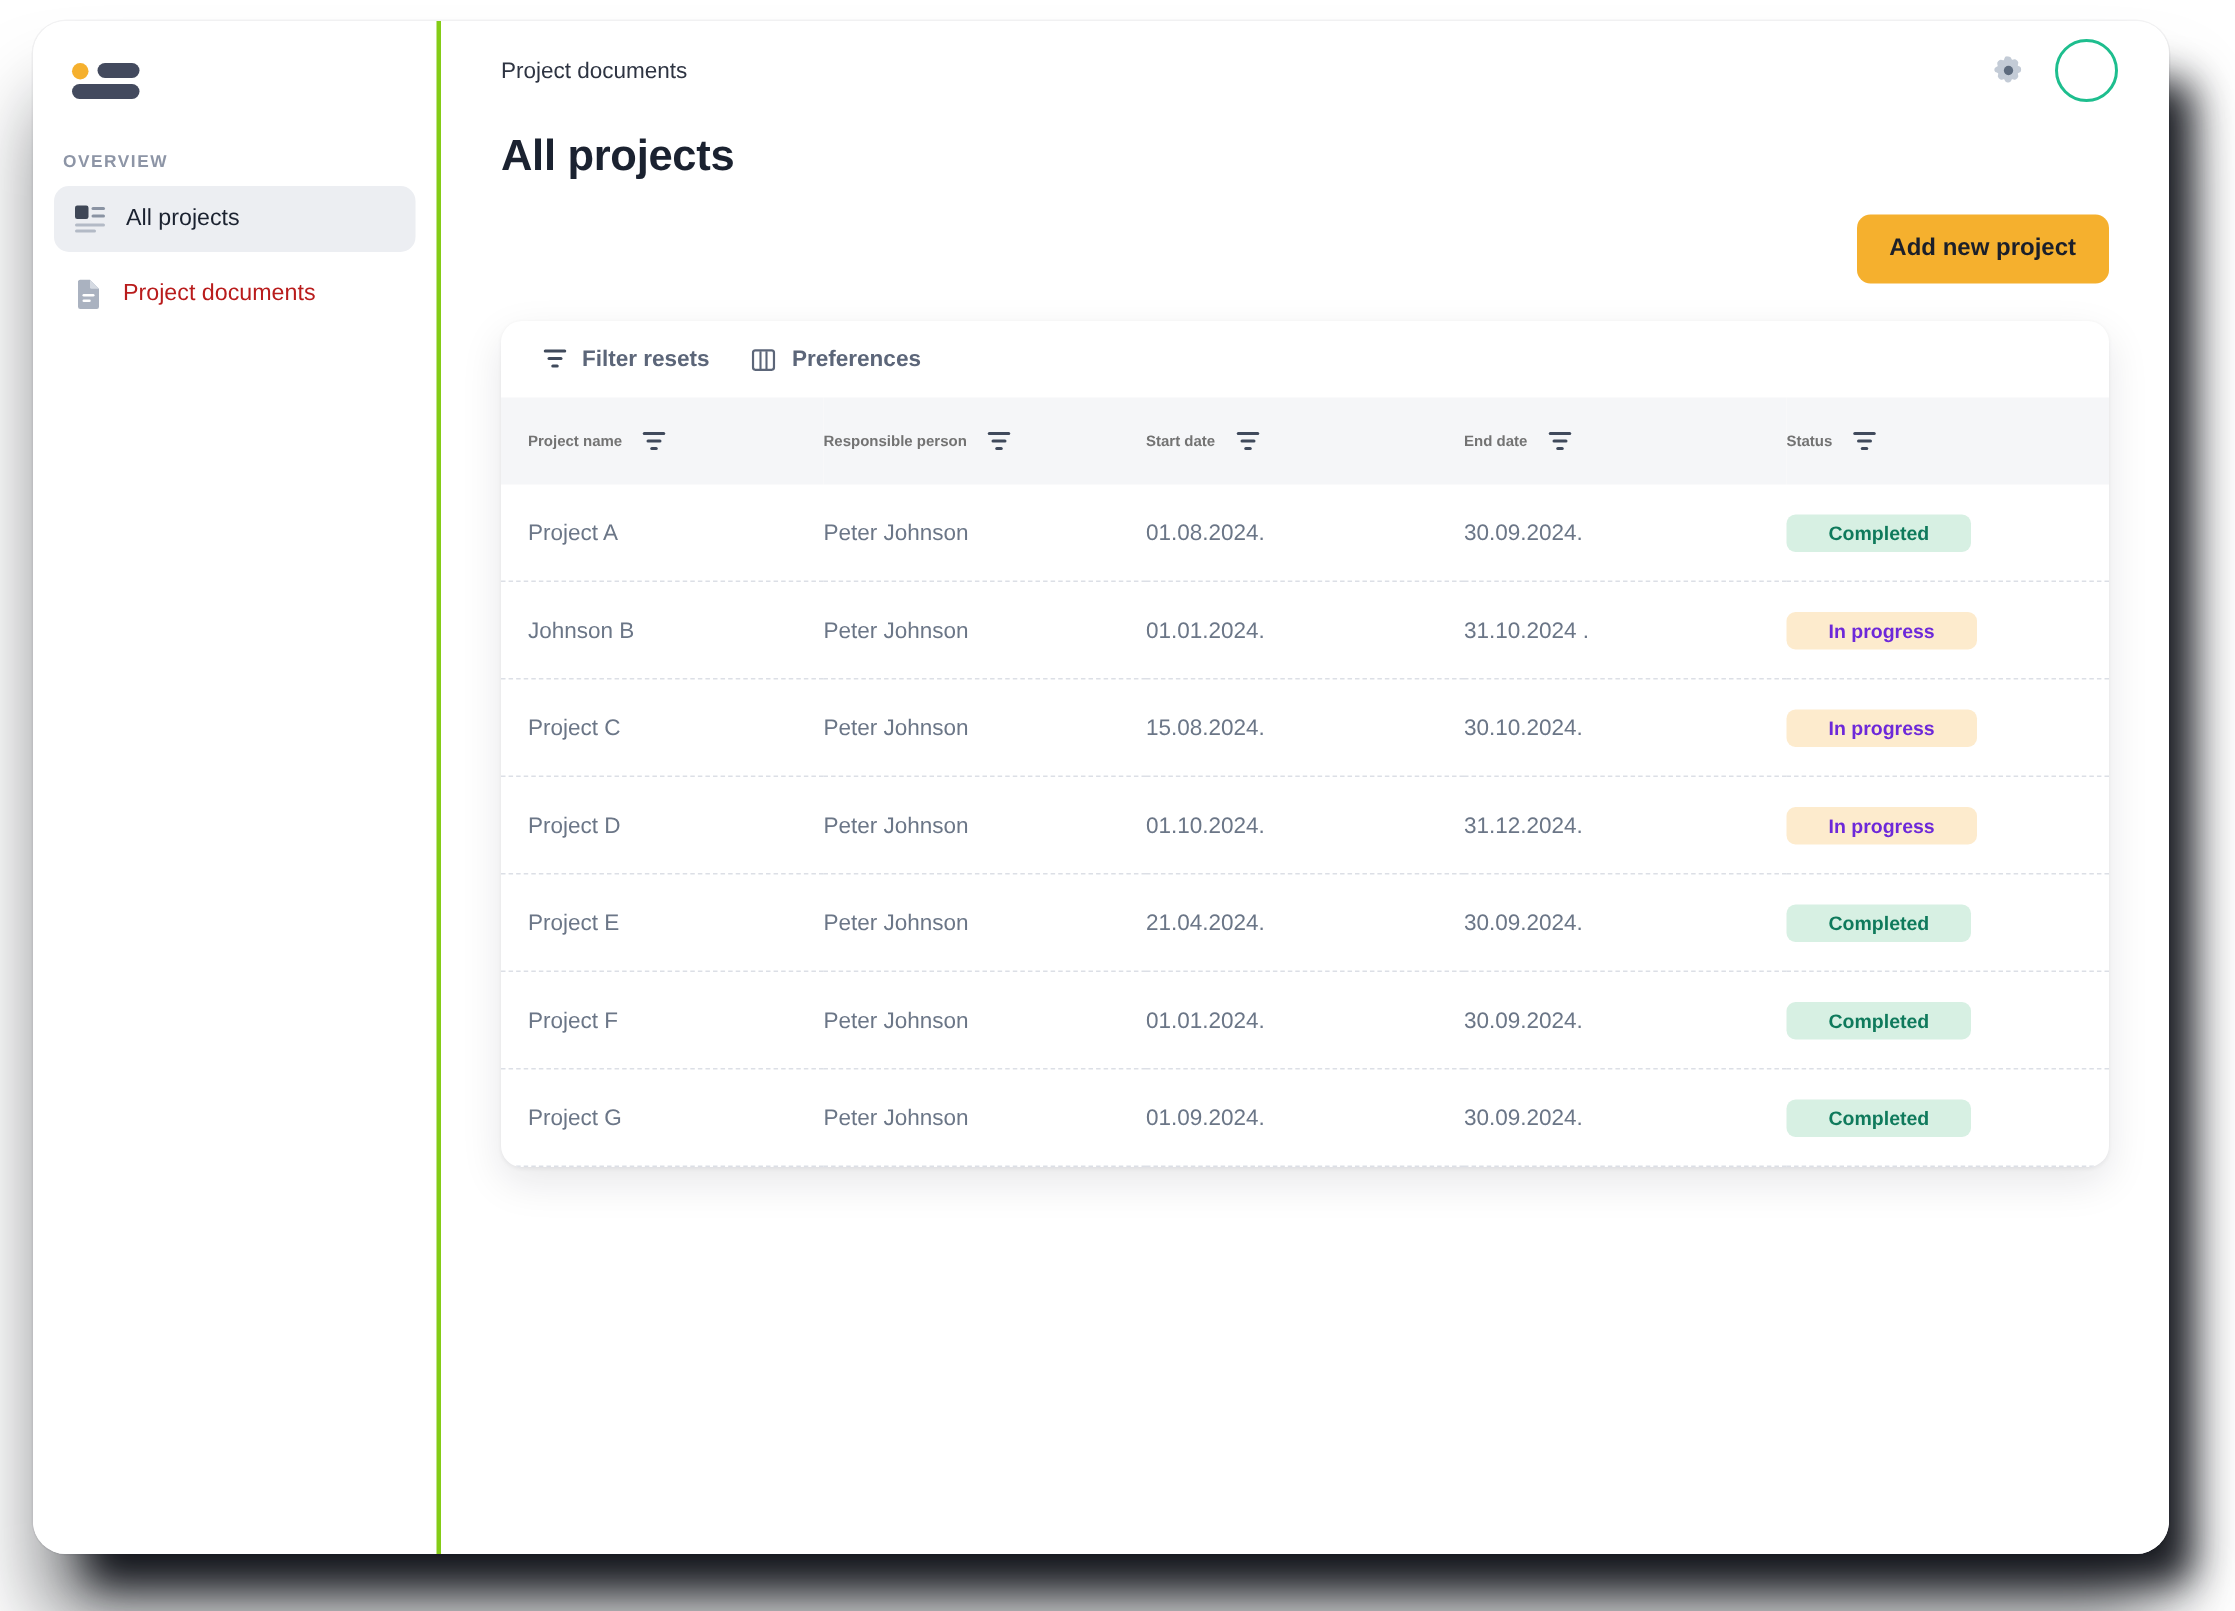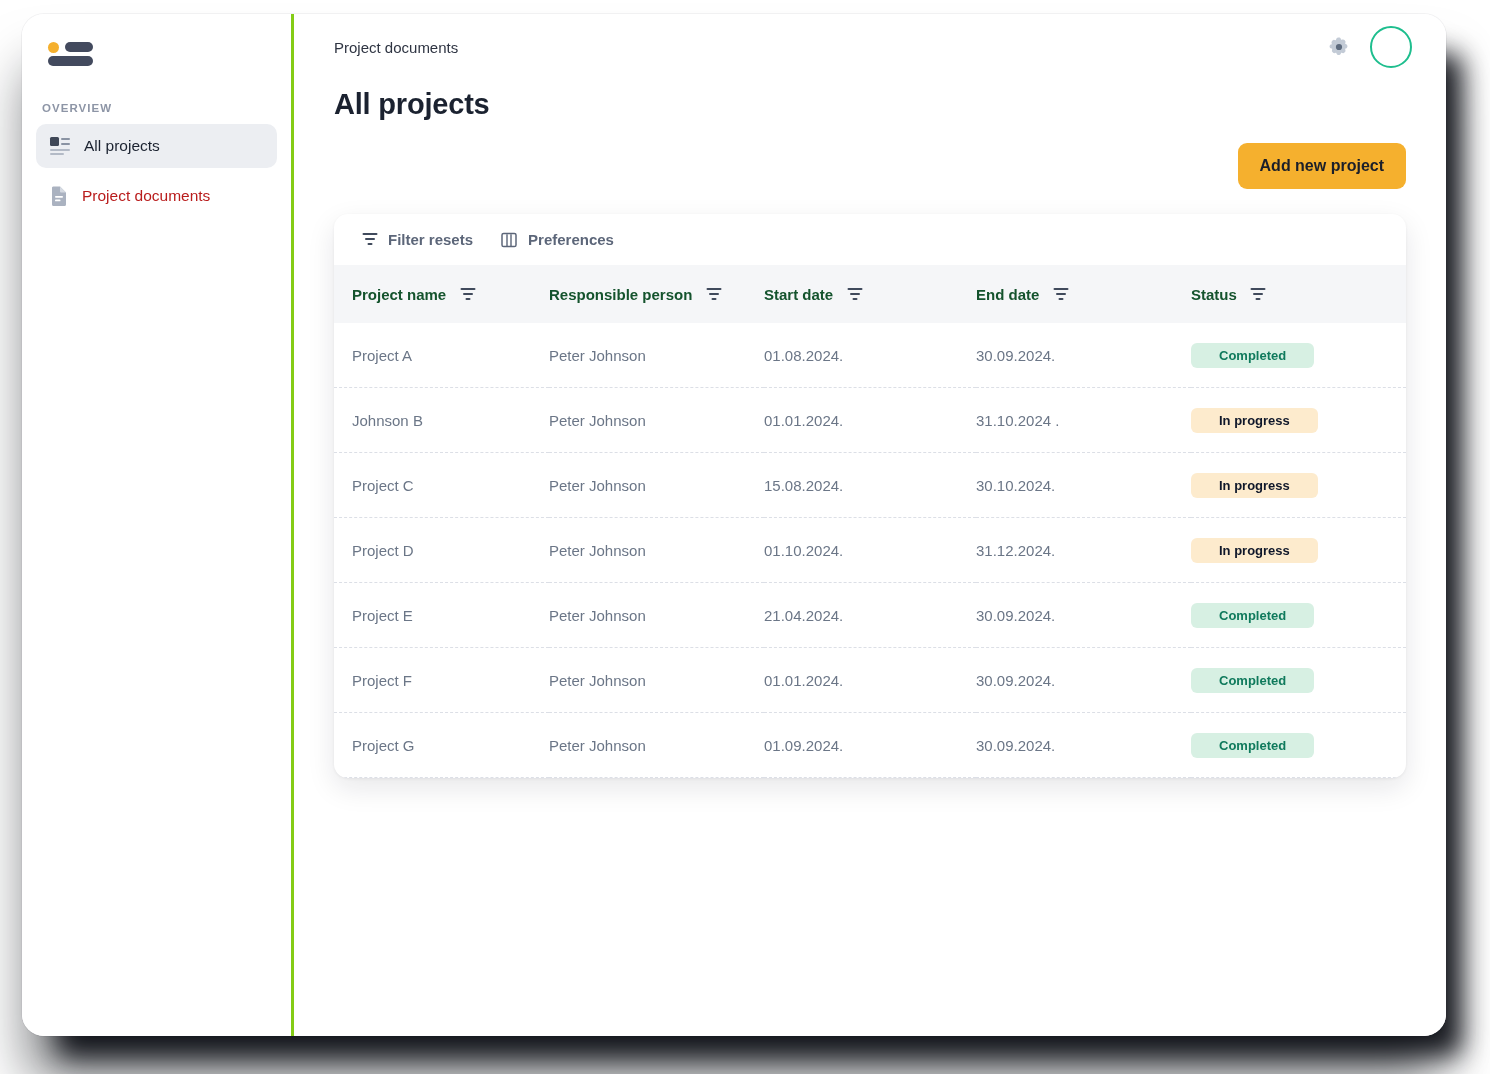--- a/index.html
+++ b/index.html
@@ -219,23 +219,23 @@
   .filter-icon i:nth-child(2){ top: 5px; width: 10px;}
   .filter-icon i:nth-child(3){ top: 10px; width: 5px;}
 
   .cols-icon { width: 16px; height: 16px; flex:0 0 16px;}
 
   table { width: 100%; border-collapse: collapse; }
 
   thead th {
     background: #f5f6f8;
     text-align: left;
-    font-size: 15px;
-    font-weight: 700;
-    color: #14532d;
+    font-size: 10px;
+    font-weight: 700;
+    color: #737373;
     padding: 17px 0;
     height: 58px;
     box-sizing: border-box;
     white-space: nowrap;
   }
   thead th .th-inner { display: flex; align-items: center; gap: 14px; }
   thead th.c1 { padding-left: 18px; width: 215px; }
   thead th.c2 { width: 215px; }
   thead th.c3 { width: 212px; }
   thead th.c4 { width: 215px; }
@@ -255,21 +255,21 @@
 
   .badge {
     display: inline-block;
     font-size: 13px;
     font-weight: 700;
     padding: 6px 28px;
     border-radius: 6px;
     line-height: 1;
   }
   .badge.completed { background: #d7f0e3; color: #0f7a5c; }
-  .badge.inprogress { background: #fdebcd; color: #0f172a; text-align: center; }
+  .badge.inprogress { background: #fdebcd; color: #6d28d9; text-align: center; }
 
   .card-footer {
     display: flex;
     align-items: center;
     justify-content: flex-end;
     gap: 22px;
     padding: 22px 26px 24px 0;
     font-size: 15px;
     color: #5c6679;
   }

